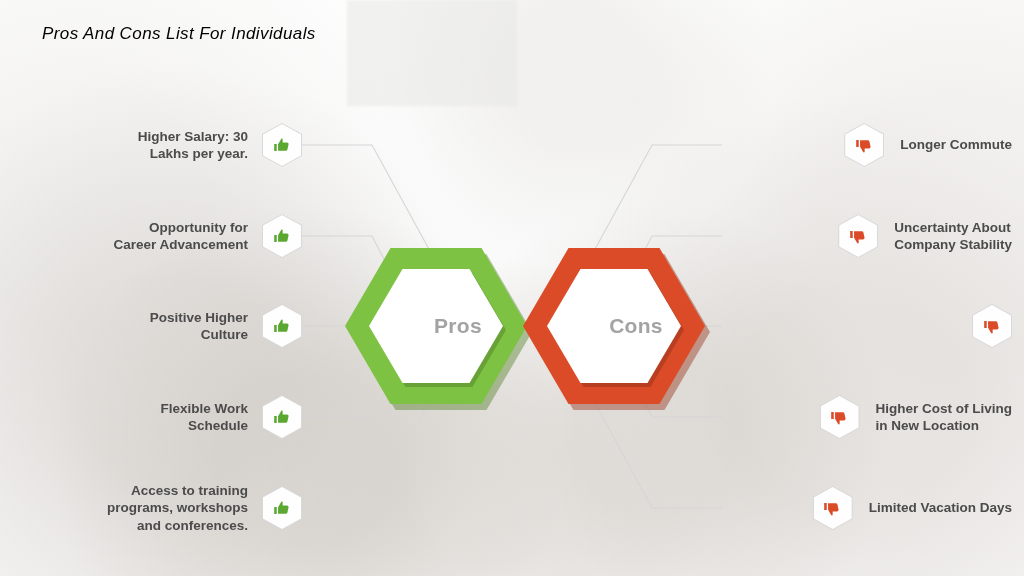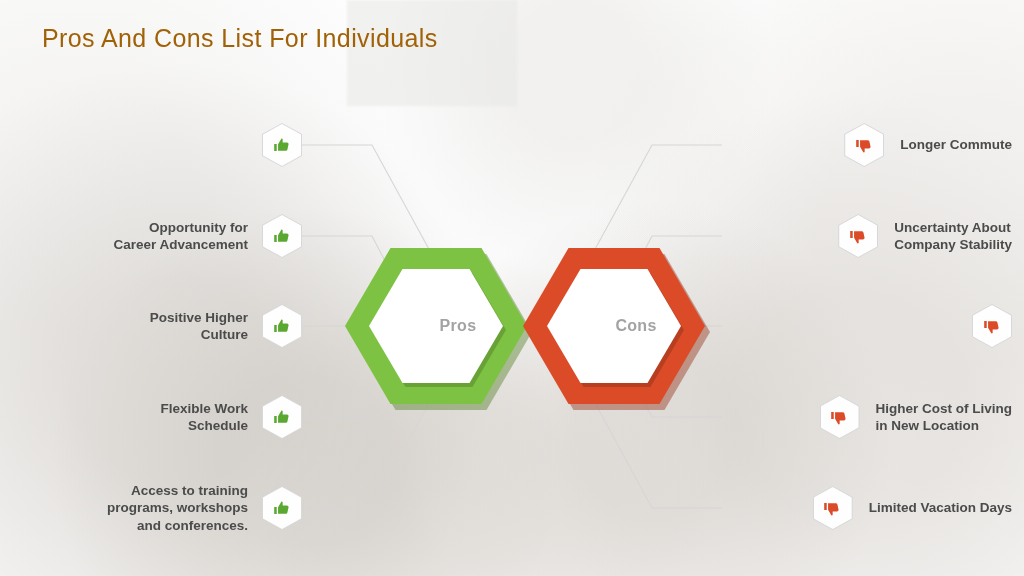--- a/index.html
+++ b/index.html
@@ -38,24 +38,25 @@
   
   #connectors {
     position: absolute; inset: 0;
     width: 1024px; height: 576px;
   }
 
   
   #page-title {
     position: absolute;
     left: 42px; top: 24px;
-    font-size: 25px;
+    font-size: 17px;
     letter-spacing: 0.4px;
-    color: #a16207;
+    color: #000000;
     white-space: nowrap;
+    font-style: italic;
   }
 
   
   .side-item {
     position: absolute;
     height: 40px;
     display: flex;
     align-items: center;
   }
   .side-item.left  { left: 40px;  width: 262px; justify-content: flex-end; }
@@ -113,21 +114,21 @@
     display: flex; align-items: center; justify-content: center;
   }
   .center-hex .hole-shade {
     position: absolute;
     left: 27px; top: 25px; right: 21px; bottom: 17px;
     clip-path: polygon(25% 0%, 75% 0%, 100% 50%, 75% 100%, 25% 100%, 0% 50%);
     background: rgba(0,0,0,0.16);
   }
   .center-label {
     position: relative; z-index: 3;
-    font-size: 16px;
+    font-size: 21px;
     font-weight: bold;
     color: #a3a3a3;
     letter-spacing: 0.3px;
     margin-left: 44px;
   }
   #hex-pros { left: 345px; top: 248px; }
   #hex-cons { left: 523px; top: 248px; }
 </style>
 </head>
 <body>
@@ -148,20 +149,22 @@
     <path d="M722,236 L652,236 L624,290"></path>
     <path d="M722,326 L679,326"></path>
     <path d="M722,417 L652,417 L624,362"></path>
     <path d="M722,508 L652,508 L588,390"></path>
   </g>
 </svg>
 
 <div id="page-title">Pros And Cons List For Individuals</div>
 
 <div class="side-item left" style="top:125px">
+  <span class="item-label">Higher Salary: 30
+Lakhs per year.</span>
   <span class="badge">
     <span class="hex-outline"></span>
       <span class="hex-inner"></span>
     <svg width="19" height="19" viewBox="0 0 24 24" fill="#5aa832">
         <path d="M1.5 10h3.2v9H1.5zM6.4 10.3l3.9-6.6c.5-.9 1.9-.6 1.9.5v4.1h5.4c1.3 0 2.3 1.2 2 2.5l-1.4 6.1c-.2 1-1.1 1.7-2.1 1.7H6.4z"></path>
       </svg>
   </span>
 </div>
 
 <div class="side-item left" style="top:216px">

